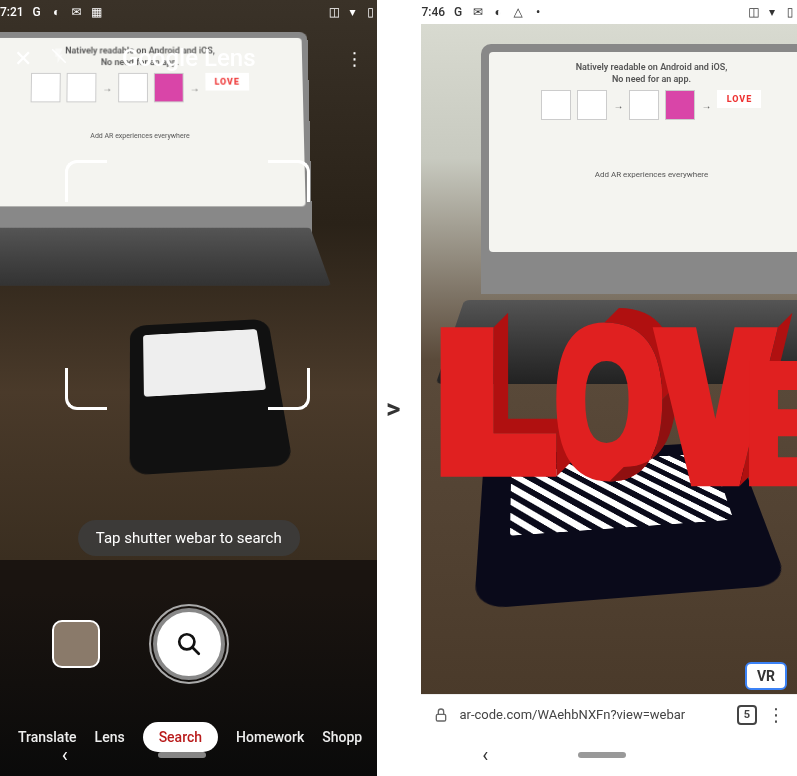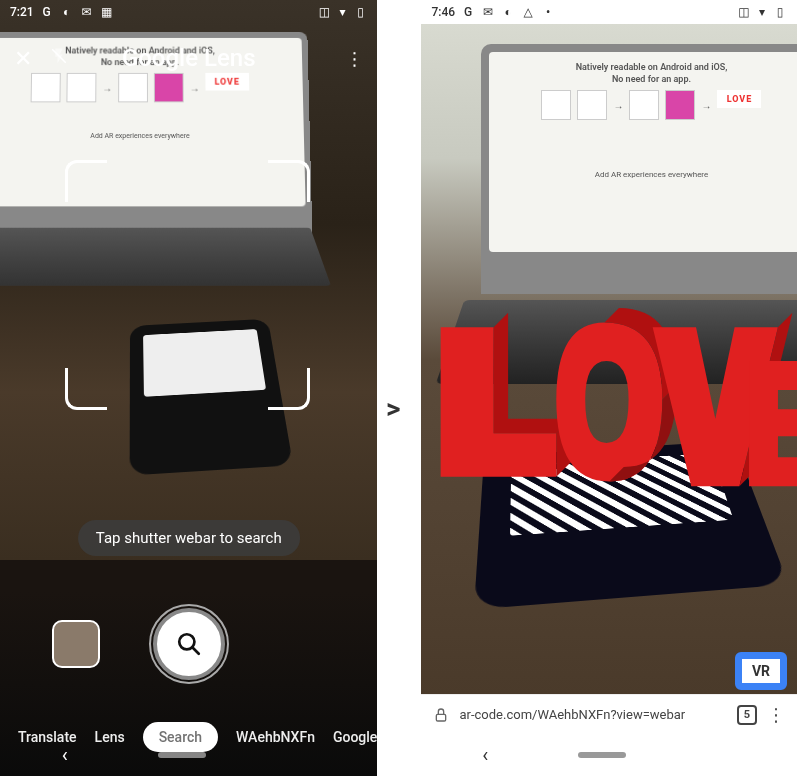--- a/index.html
+++ b/index.html
@@ -5,21 +5,21 @@
 * { margin: 0; padding: 0; box-sizing: border-box; font-family: Roboto, -apple-system, sans-serif; }
 body { width: 797px; height: 776px; background: #fff; display: flex; position: relative; overflow: hidden; }
 
 .screen { position: relative; height: 776px; overflow: hidden; }
 .screen-left { width: 384px; background: #1a1410; }
 .screen-right { width: 382px; background: #fff; }
 
 .divider-arrow { position: absolute; left: 384px; top: 395px; font-size: 28px; color: #333; z-index: 100; font-weight: bold; line-height: 1; padding: 0 2px; }
 
 
-.statusbar { position: absolute; top: 0; left: 0; right: 0; height: 24px; display: flex; align-items: center; padding: 0 10px; font-size: 12px; font-weight: 500; z-index: 50; }
+.statusbar { position: absolute; top: 0; left: 0; right: 0; height: 24px; display: flex; align-items: center; padding: 0 0; font-size: 12px; font-weight: 500; z-index: 50; }
 .statusbar-left { display: flex; align-items: center; gap: 6px; }
 .statusbar-right { margin-left: auto; display: flex; align-items: center; gap: 4px; }
 .screen-left .statusbar { color: #fff; }
 .screen-right .statusbar { color: #333; }
 .status-icon { width: 14px; height: 14px; display: inline-flex; align-items: center; justify-content: center; }
 
 
 .lens-viewport { position: absolute; top: 0; left: 0; right: 0; height: 560px; background: linear-gradient(180deg, #3a3228 0%, #2a2218 40%, #4a3a2a 70%, #3a2e20 100%); }
 .lens-laptop { position: absolute; top: 30px; left: -30px; width: 340px; height: 220px; background: #888; border-radius: 8px 8px 0 0; transform: perspective(600px) rotateX(5deg); }
 .lens-laptop-screen { position: absolute; top: 6px; left: 6px; right: 6px; height: 170px; background: #f4f4f0; border-radius: 4px; padding: 8px; font-size: 6px; color: #555; text-align: center; }
@@ -48,41 +48,41 @@
 
 .lens-bottom { position: absolute; bottom: 0; left: 0; right: 0; height: 184px; background: linear-gradient(180deg, #1a1410 0%, #0a0a0a 100%); }
 .shutter-row { position: absolute; top: 16px; left: 0; right: 0; display: flex; align-items: center; justify-content: center; }
 .gallery-thumb { position: absolute; left: 52px; width: 48px; height: 48px; border-radius: 10px; border: 2px solid #fff; background: #8a7a6a; cursor: pointer; }
 .shutter { width: 72px; height: 72px; border-radius: 50%; background: #fff; border: 4px solid #888; display: flex; align-items: center; justify-content: center; cursor: pointer; position: relative; }
 .shutter::before { content: ""; position: absolute; inset: -8px; border: 2px solid #aaa; border-radius: 50%; }
 .shutter svg { width: 26px; height: 26px; }
 
 .lens-tabs { position: absolute; top: 130px; left: 0; right: 0; display: flex; align-items: center; gap: 18px; padding: 0 18px; color: #eee; font-size: 14px; font-weight: 500; overflow: hidden; }
 .lens-tab { cursor: pointer; white-space: nowrap; }
-.lens-tab.active { background: #fff; color: #737373; padding: 7px 16px; border-radius: 18px; }
+.lens-tab.active { background: #fff; color: #b91c1c; padding: 7px 16px; border-radius: 18px; }
 
 
 .navbar { position: absolute; bottom: 0; left: 0; right: 0; height: 42px; display: flex; align-items: center; justify-content: center; gap: 90px; z-index: 60; }
 .screen-left .navbar { color: #fff; }
 .screen-right .navbar { color: #333; }
 .nav-back { font-size: 20px; }
 .nav-pill { width: 48px; height: 6px; background: currentColor; border-radius: 3px; opacity: 0.5; }
 
 
 .ar-viewport { position: absolute; top: 24px; left: 0; right: 0; bottom: 80px; background: linear-gradient(180deg, #d8dad0 0%, #c8cac0 20%, #5a4a3a 50%, #4a3a2a 100%); overflow: hidden; }
 .ar-laptop { position: absolute; top: 20px; left: 60px; width: 340px; height: 250px; background: #888; border-radius: 10px 10px 0 0; }
 .ar-laptop-screen { position: absolute; top: 8px; left: 8px; right: 8px; height: 200px; background: #f4f4f0; border-radius: 4px; padding: 10px; font-size: 7px; color: #555; text-align: center; }
 .ar-laptop-kb { position: absolute; top: 250px; left: 30px; width: 400px; height: 130px; background: linear-gradient(180deg, #555 0%, #222 100%); transform: perspective(700px) rotateX(50deg); border-radius: 6px; }
 .ar-phone { position: absolute; top: 380px; left: 60px; width: 280px; height: 220px; background: #0a0a1a; border-radius: 28px; transform: perspective(700px) rotateX(48deg) rotateZ(-6deg); }
 .ar-phone-qr { position: absolute; top: 20px; left: 30px; right: 30px; height: 110px; background: repeating-linear-gradient(45deg, #fff 0 8px, #0a0a1a 8px 16px); border-radius: 4px; }
 
 .ar-love { position: absolute; top: 280px; left: 10px; right: -20px; height: 220px; z-index: 30; pointer-events: none; }
 .ar-love svg { width: 100%; height: 100%; }
 
-.vr-badge { position: absolute; bottom: 86px; right: 10px; background: #fff; border: 7px solid #3b82f6; border-radius: 6px; padding: 4px 10px; font-size: 14px; font-weight: 700; color: #333; z-index: 40; cursor: pointer; }
+.vr-badge { position: absolute; bottom: 86px; right: 10px; background: #fff; border: 2px solid #3b82f6; border-radius: 6px; padding: 4px 10px; font-size: 14px; font-weight: 700; color: #333; z-index: 40; cursor: pointer; }
 
 .addrbar { position: absolute; bottom: 42px; left: 0; right: 0; height: 40px; background: #fff; display: flex; align-items: center; padding: 0 12px; gap: 10px; border-top: 1px solid #eee; }
 .addrbar-lock { width: 16px; height: 16px; color: #666; }
 .addrbar-url { flex: 1; font-size: 13px; color: #444; white-space: nowrap; overflow: hidden; }
 .addrbar-tabs { width: 20px; height: 20px; border: 2px solid #444; border-radius: 4px; display: flex; align-items: center; justify-content: center; font-size: 11px; font-weight: 700; color: #444; cursor: pointer; }
 .addrbar-more { font-size: 18px; color: #444; cursor: pointer; }
 
 
 .laptop-heading { font-size: 9px; font-weight: 600; margin-bottom: 2px; }
 .laptop-row { display: flex; gap: 6px; justify-content: center; margin: 6px 0; }
@@ -163,22 +163,22 @@
         <svg viewBox="0 0 24 24">
             <circle cx="10" cy="10" r="7" fill="none" stroke="#111" stroke-width="2.5"></circle>
             <line x1="15" y1="15" x2="21" y2="21" stroke="#111" stroke-width="2.5" stroke-linecap="round"></line>
           </svg>
       </div>
     </div>
     <div class="lens-tabs">
       <span class="lens-tab">Translate</span>
       <span class="lens-tab">Lens</span>
       <span class="lens-tab active">Search</span>
-      <span class="lens-tab">WAehbNXFn</span>
-      <span class="lens-tab">Google</span>
+      <span class="lens-tab">Homework</span>
+      <span class="lens-tab">Shopp</span>
     </div>
   </div>
 
   <div class="navbar">
     <span class="nav-back">‹</span>
     <span class="nav-pill"></span>
     <span style="width:20px"></span>
   </div>
 </div>
 

